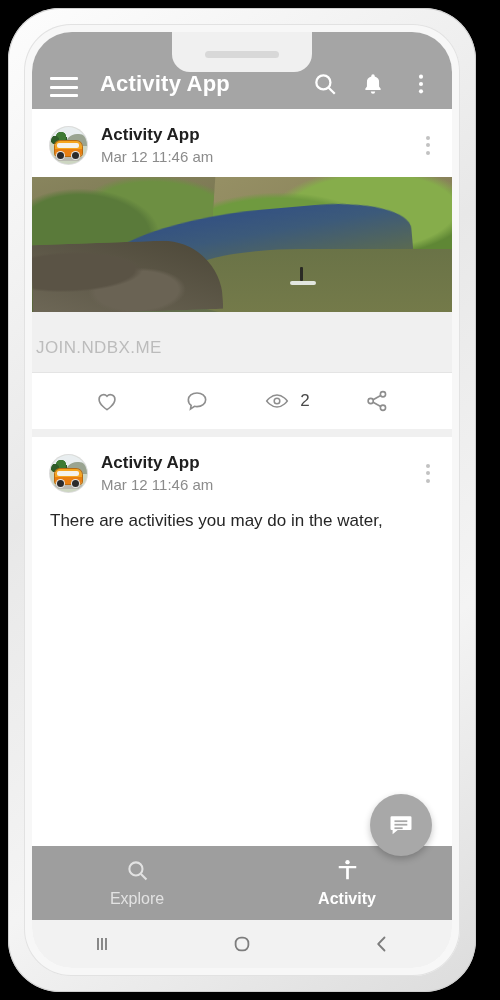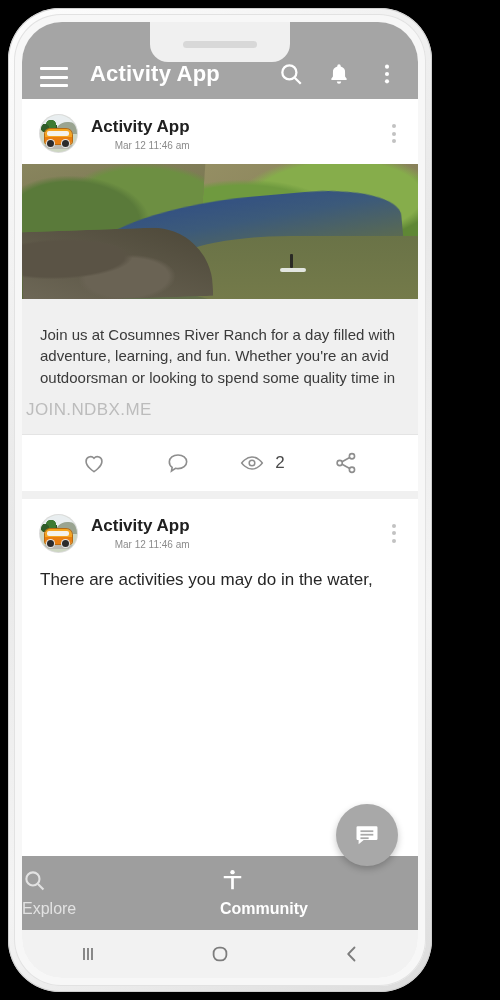--- a/index.html
+++ b/index.html
@@ -6,24 +6,24 @@
   html, body {
     width:500px; height:1000px;
     background:#000;
     font-family:"Liberation Sans", sans-serif;
     overflow:hidden;
   }
 
   
   .phone-frame{
     position:absolute; left:8px; top:8px;
-    width:424px; height:984px;
+    width:468px; height:984px;
     border-radius:52px;
     background:linear-gradient(145deg,#fdfdfd,#e8e8e8 40%,#f4f4f4 70%,#dcdcdc);
-    padding:6px;
+    padding:16px;
     box-shadow:0 0 0 1px #cfcfcf inset;
   }
   .phone-inner{
     position:relative;
     width:100%; height:100%;
     border-radius:47px;
     background:#f7f7f7;
     padding:8px;
     box-shadow:0 0 0 1px #e2e2e2 inset;
   }
@@ -118,21 +118,21 @@
   .avatar .wheel{
     position:absolute; bottom:5px; width:7px; height:7px; border-radius:50%;
     background:#2b2b2b; box-shadow:0 0 0 1px #e7e7e7;
   }
   .avatar .wheel.l{ left:7px; }
   .avatar .wheel.r{ left:22px; }
   .avatar .road{ position:absolute; left:0; right:0; bottom:3px; height:4px; background:#b9b9b0; }
 
   .head-text{ margin-left:14px; display:flex; flex-direction:column; gap:3px; }
   .author{ font-size:17px; font-weight:bold; color:#202020; }
-  .timestamp{ font-size:10px; color:#8b8b8b;text-align:right; }
+  .timestamp{ font-size:15px; color:#8b8b8b; }
   .post-more{ margin-left:auto; display:flex; flex-direction:column; gap:3.5px; padding:4px; cursor:pointer; }
   .post-more i{ width:4px; height:4px; border-radius:50%; background:#c2c2c2; display:block; }
 
   
   .link-card{ background:#f0f0f0; }
   .hero{
     position:relative; width:100%; height:135px; overflow:hidden;
     background:#4a5a3a;
   }
   .hero .sky-bg{ position:absolute; inset:0;
@@ -216,21 +216,21 @@
   }
 
   
   .bottomnav{
     position:absolute; left:0; right:0; bottom:48px;
     height:74px; background:#9e9e9e;
     display:flex; align-items:center;
     z-index:25;
   }
   .navitem{
-    flex:1; display:flex; flex-direction:column; gap:7px;
+    flex:1; display:flex; flex-direction:column; align-items:center; gap:7px;
     cursor:pointer;
   }
   .navlabel{ font-size:16px; color:#e2e2e2; }
   .navitem.active .navlabel{ color:#ffffff; font-weight:bold; }
 
   
   .sysnav{
     position:absolute; left:0; right:0; bottom:0; height:48px;
     background:#f2f2f2;
     display:flex; align-items:center; justify-content:space-around;
@@ -308,21 +308,20 @@
             <div class="sky-bg"></div>
             <div class="hill-right"></div>
             <div class="hill-left"></div>
             <div class="river"></div>
             <div class="river2"></div>
             <div class="rocks"></div>
             <div class="paddler"></div>
             <div class="board"></div>
           </div>
           <div class="card-body">
-            <div class="card-desc">Join us at Cosumnes River Ranch for a day filled with adventure, learning, and fun. Whether you're an avid outdoorsman or looking to spend some quality time in</div>
           </div>
           <div class="card-domain">JOIN.NDBX.ME</div>
         </div>
 
         <div class="divider"></div>
 
         <div class="actions">
           <div class="action">
             <svg class="ic" viewBox="0 0 24 24" fill="none" stroke="#8e8e8e" stroke-width="1.5">
               <path d="M12 20s-7.3-4.6-7.3-9.5A4.2 4.2 0 0 1 12 7.6a4.2 4.2 0 0 1 7.3 2.9C19.3 15.4 12 20 12 20z"></path>
@@ -397,21 +396,21 @@
           <circle cx="10.5" cy="10.5" r="6.3"></circle>
               <line x1="15.3" y1="15.3" x2="20.6" y2="20.6"></line>
         </svg>
         <div class="navlabel">Explore</div>
       </div>
       <div class="navitem active">
         <svg width="25" height="25" viewBox="0 0 24 24" fill="#ffffff">
           <circle cx="12" cy="4" r="2.1"></circle>
           <path d="M3.6 7.6h16.8v2.2H13.3v10.6h-2.6V9.8H3.6z"></path>
         </svg>
-        <div class="navlabel">Community</div>
+        <div class="navlabel">Activity</div>
       </div>
     </div>
 
     <div class="sysnav">
       <div class="sysbtn">
         <svg width="24" height="24" viewBox="0 0 24 24" stroke="#7d7d7d" stroke-width="1.8">
           <line x1="8" y1="6" x2="8" y2="18"></line>
               <line x1="12" y1="6" x2="12" y2="18"></line>
               <line x1="16" y1="6" x2="16" y2="18"></line>
         </svg>

